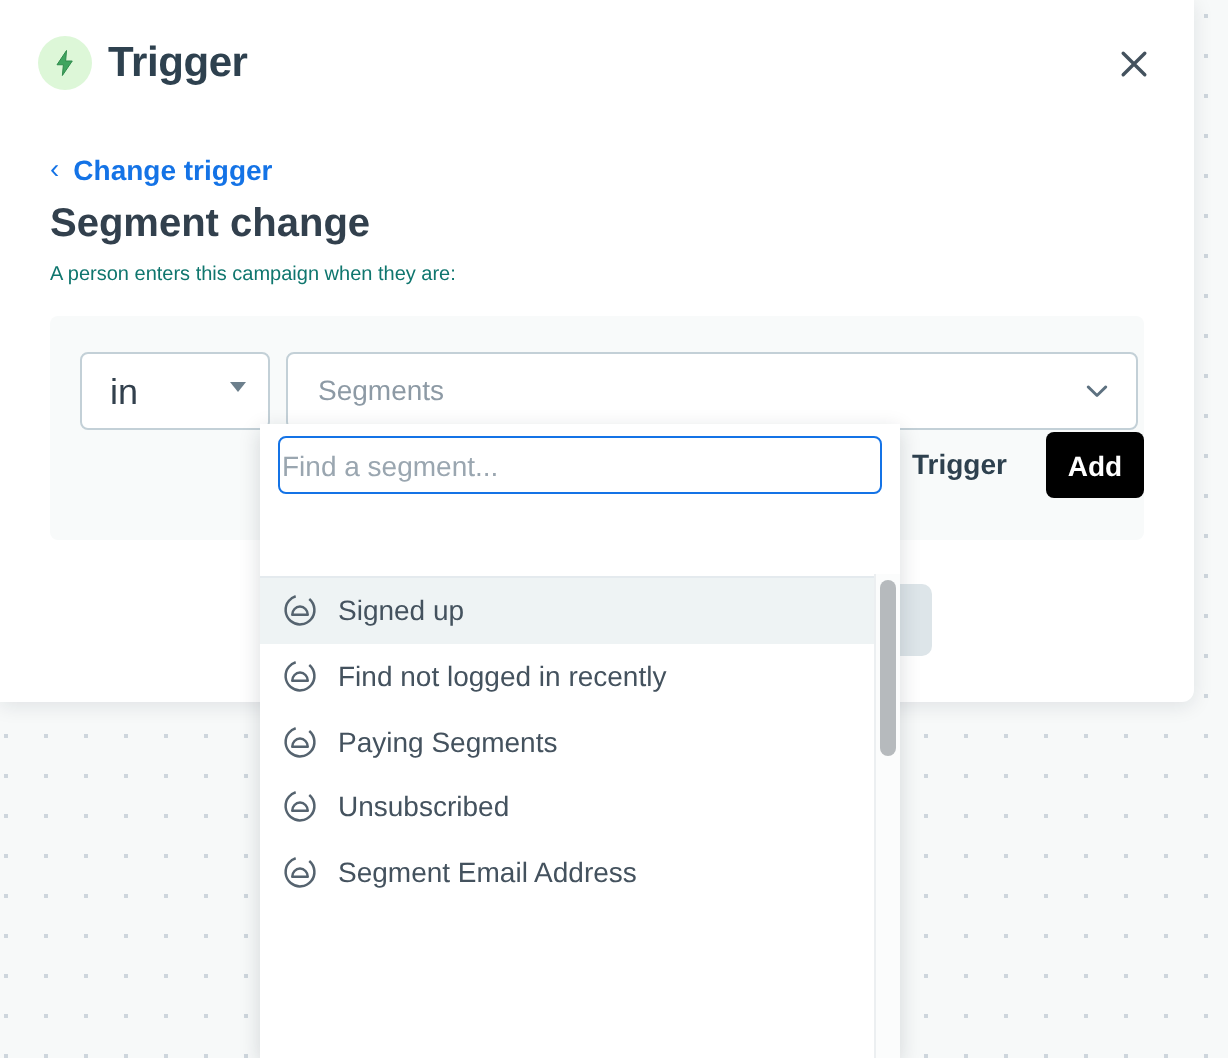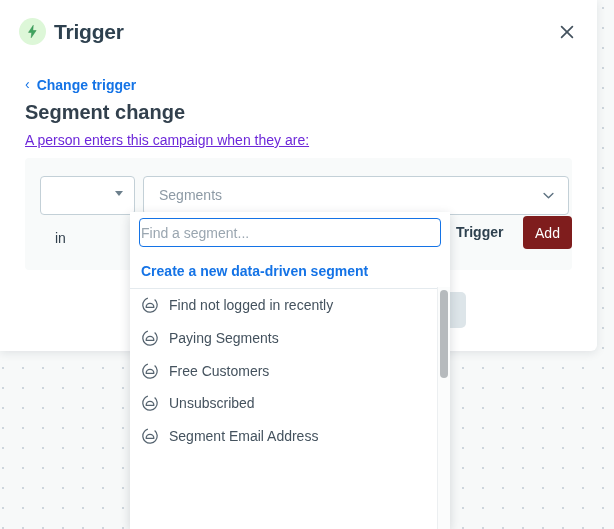--- a/index.html
+++ b/index.html
@@ -111,23 +111,22 @@
     left: 25px;
     top: 101px;
     font-size: 20px;
     font-weight: bold;
     color: #32404d;
   }
   #section-subtext {
     position: absolute;
     left: 25px;
     top: 132px;
-    font-size: 14px;
-    color: #6d28d9;
-    text-decoration: underline;
+    font-size: 10px;
+    color: #0f766e;
   }
 
   
   #condition-row {
     position: absolute;
     left: 25px;
     top: 158px;
     width: 547px;
     height: 112px;
     background: #f8fafa;
@@ -141,23 +140,22 @@
     height: 37px;
     background: #ffffff;
     border: 1px solid #c3d0d7;
     border-radius: 4px;
     cursor: pointer;
   }
   #operator-select .op-label {
     position: absolute;
     left: 14px;
     top: 9px;
-    font-size: 14px;
+    font-size: 18px;
     color: #32404d;
-    margin-top: 44px;
   }
   #operator-select .op-caret {
     position: absolute;
     right: 11px;
     top: 14px;
     width: 0; height: 0;
     border-left: 4px solid transparent;
     border-right: 4px solid transparent;
     border-top: 5px solid #6c7f8c;
   }
@@ -197,24 +195,24 @@
     padding: 0;
     cursor: pointer;
     font-family: "Liberation Sans", sans-serif;
   }
   #add-button {
     position: absolute;
     left: 498px;
     top: 58px;
     width: 49px;
     height: 33px;
-    background: #7f1d1d;
+    background: #000000;
     color: #ffffff;
     font-size: 14px;
-    font-weight: normal;
+    font-weight: bold;
     border: none;
     border-radius: 4px;
     cursor: default;
     font-family: "Liberation Sans", sans-serif;
   }
 
   
   #build-workflow-button {
     position: absolute;
     left: 290px;
@@ -402,25 +400,33 @@
   <button id="build-workflow-button">and build workflow</button>
 
 </div>
 
 <div id="segment-dropdown">
 
   <div id="segment-search-wrap">
     <input id="segment-search-input" type="text" value="" placeholder="Find a segment..." style="">
   </div>
 
-  <a id="create-segment-link" href="#">Create a new data-driven segment</a>
 
   <div id="dropdown-divider"></div>
 
   <div id="segment-options-list">
+    <div class="segment-option is-active">
+      <span class="opt-icon">
+        <svg width="18" height="18" viewBox="0 0 20 20" aria-hidden="true">
+          <circle cx="10" cy="10" r="8" fill="none" stroke="#55636f" stroke-width="1.4" stroke-dasharray="42 8" transform="rotate(-50 10 10)"></circle>
+          <path d="M5.7 12.6c0-2.4 1.9-4.5 4.3-4.5s4.3 2.1 4.3 4.5z" fill="none" stroke="#55636f" stroke-width="1.4" stroke-linejoin="round"></path>
+        </svg>
+      </span>
+      <span class="opt-label">Signed up</span>
+    </div>
     <div class="segment-option">
       <span class="opt-icon">
         <svg width="18" height="18" viewBox="0 0 20 20" aria-hidden="true">
           <circle cx="10" cy="10" r="8" fill="none" stroke="#55636f" stroke-width="1.4" stroke-dasharray="42 8" transform="rotate(-50 10 10)"></circle>
           <path d="M5.7 12.6c0-2.4 1.9-4.5 4.3-4.5s4.3 2.1 4.3 4.5z" fill="none" stroke="#55636f" stroke-width="1.4" stroke-linejoin="round"></path>
         </svg>
       </span>
       <span class="opt-label">Find not logged in recently</span>
     </div>
     <div class="segment-option">
@@ -432,38 +438,29 @@
       </span>
       <span class="opt-label">Paying Segments</span>
     </div>
     <div class="segment-option">
       <span class="opt-icon">
         <svg width="18" height="18" viewBox="0 0 20 20" aria-hidden="true">
           <circle cx="10" cy="10" r="8" fill="none" stroke="#55636f" stroke-width="1.4" stroke-dasharray="42 8" transform="rotate(-50 10 10)"></circle>
           <path d="M5.7 12.6c0-2.4 1.9-4.5 4.3-4.5s4.3 2.1 4.3 4.5z" fill="none" stroke="#55636f" stroke-width="1.4" stroke-linejoin="round"></path>
         </svg>
       </span>
-      <span class="opt-label">Free Customers</span>
+      <span class="opt-label">Unsubscribed</span>
     </div>
     <div class="segment-option">
       <span class="opt-icon">
         <svg width="18" height="18" viewBox="0 0 20 20" aria-hidden="true">
           <circle cx="10" cy="10" r="8" fill="none" stroke="#55636f" stroke-width="1.4" stroke-dasharray="42 8" transform="rotate(-50 10 10)"></circle>
           <path d="M5.7 12.6c0-2.4 1.9-4.5 4.3-4.5s4.3 2.1 4.3 4.5z" fill="none" stroke="#55636f" stroke-width="1.4" stroke-linejoin="round"></path>
         </svg>
       </span>
-      <span class="opt-label">Unsubscribed</span>
-    </div>
-    <div class="segment-option">
-      <span class="opt-icon">
-        <svg width="18" height="18" viewBox="0 0 20 20" aria-hidden="true">
-          <circle cx="10" cy="10" r="8" fill="none" stroke="#55636f" stroke-width="1.4" stroke-dasharray="42 8" transform="rotate(-50 10 10)"></circle>
-          <path d="M5.7 12.6c0-2.4 1.9-4.5 4.3-4.5s4.3 2.1 4.3 4.5z" fill="none" stroke="#55636f" stroke-width="1.4" stroke-linejoin="round"></path>
-        </svg>
-      </span>
       <span class="opt-label">Segment Email Address</span>
     </div>
   </div>
 
   <div id="dropdown-scrollbar-track">
     <div id="dropdown-scrollbar-thumb"></div>
   </div>
 
 </div>
 

